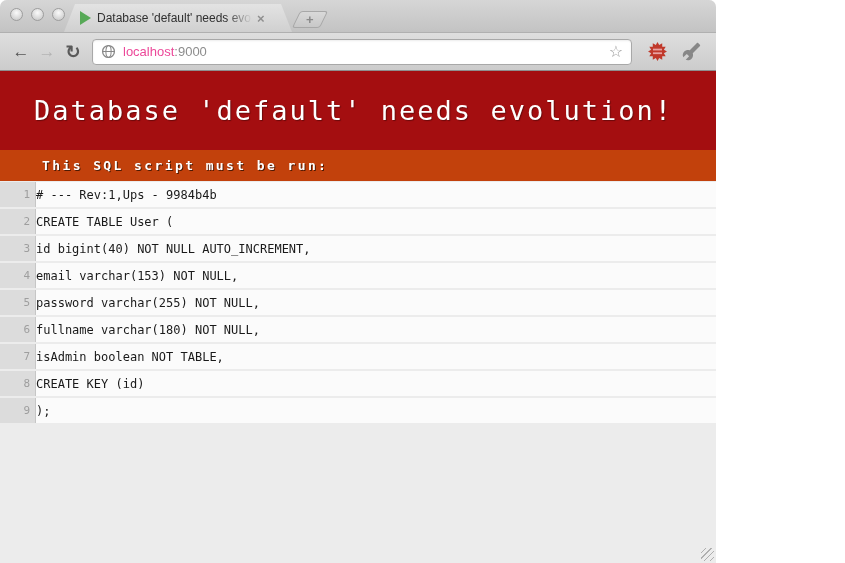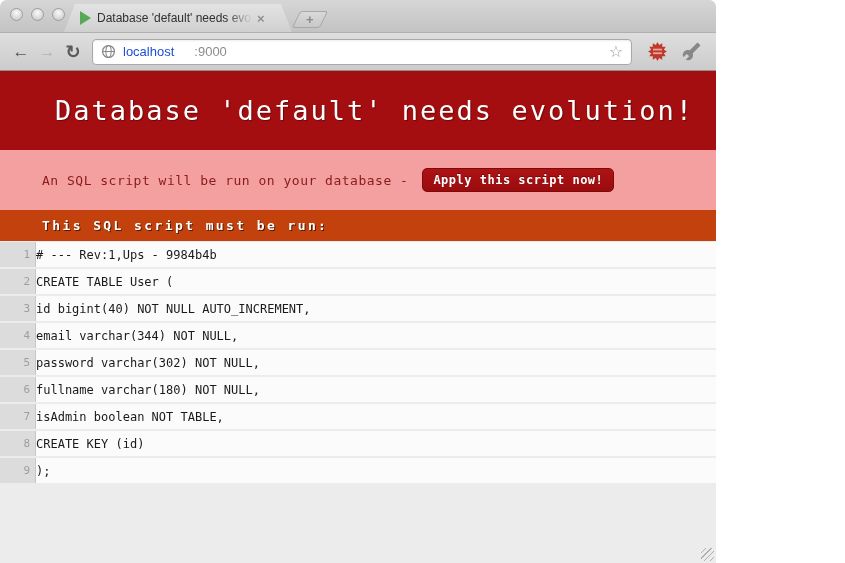--- a/index.html
+++ b/index.html
@@ -60,33 +60,33 @@
   .fwd    { color: #b3b3b3; font-weight: bold; }
   .reload { color: #5a5a5a; font-size: 18px; font-weight: bold; }
   .omnibox {
     flex: 1; height: 26px; margin: 0 8px 0 6px;
     background: #fff; border: 1px solid #a8a8a8; border-radius: 4px;
     display: flex; align-items: center; padding: 0 8px;
     box-shadow: inset 0 1px 2px rgba(0,0,0,.08);
   }
   .globe { flex: none; margin-right: 7px; display: flex; }
   .url { font-size: 13px; }
-  .url .host { color: #1d4ed8; text-align: center; }
-  .url .port { color: #8c8c8c; padding-left: 20px; }
+  .url .host { color: #ec4899; text-align: center; }
+  .url .port { color: #8c8c8c; }
   .omni-spacer { flex: 1; }
   .star { color: #9a9a9a; font-size: 16px; line-height: 1; }
   .ext-icon, .wrench-icon { flex: none; margin: 0 7px; display: flex; }
   .wrench-icon svg { transform: scale(1,-1); }
 
   
   .page { font-family: "DejaVu Sans Mono", "Liberation Mono", monospace; }
 
   .banner {
     height: 79px; background: #a40e10;
-    display: flex; align-items: center; padding-left: 55px;
+    display: flex; align-items: center; padding-left: 34px;
   }
   .banner h1 {
     color: #fff; font-size: 27px; font-weight: normal; letter-spacing: 2px;
     text-shadow: 1px 1px 1px rgba(0,0,0,.35); white-space: nowrap;
   }
   .subbanner {
     height: 60px; background: #f5a0a0;
     display: flex; align-items: center; padding-left: 42px;
   }
   .subbanner .note { color: #8b1a1a; font-size: 13px; letter-spacing: .5px; }
@@ -175,47 +175,43 @@
       <svg width="19" height="19" viewBox="0 0 24 24">
         <path fill="#878787" d="M22.7 19l-9.1-9.1c.9-2.3.4-5-1.5-6.9-2-2-5-2.4-7.4-1.3L9 6 6 9 1.6 4.7C.4 7.1.9 10.1 2.9 12.1c1.9 1.9 4.6 2.4 6.9 1.5l9.1 9.1c.4.4 1 .4 1.4 0l2.3-2.3c.5-.4.5-1.1.1-1.4z"></path>
       </svg>
     </span>
   </div>
 
   <div class="page">
     <div class="banner">
       <h1>Database 'default' needs evolution!</h1>
     </div>
-    <div class="subbanner">
-      <span class="note">An SQL script will be run on your database -</span>
-      <button class="apply-btn">Apply this script now!</button>
-    </div>
     <div class="script-header">
       <span>This SQL script must be run:</span>
     </div>
     <div class="code-block">
         <div class="code-row">
           <div class="gutter">1</div>
           <div class="code"># --- Rev:1,Ups - 9984b4b</div>
         </div>
         <div class="code-row">
           <div class="gutter">2</div>
           <div class="code">CREATE TABLE User (</div>
         </div>
         <div class="code-row">
           <div class="gutter">3</div>
           <div class="code">id bigint(40) NOT NULL AUTO_INCREMENT,</div>
         </div>
         <div class="code-row">
           <div class="gutter">4</div>
-          <div class="code">email varchar(344) NOT NULL,</div>
+          <div class="code">email varchar(153) NOT NULL,</div>
         </div>
         <div class="code-row">
           <div class="gutter">5</div>
-          <div class="code">password varchar(302) NOT NULL,</div>
+          <div class="code">password varchar(255) NOT NULL,</div>
         </div>
         <div class="code-row">
           <div class="gutter">6</div>
           <div class="code">fullname varchar(180) NOT NULL,</div>
         </div>
         <div class="code-row">
           <div class="gutter">7</div>
           <div class="code">isAdmin boolean NOT TABLE,</div>
         </div>
         <div class="code-row">

